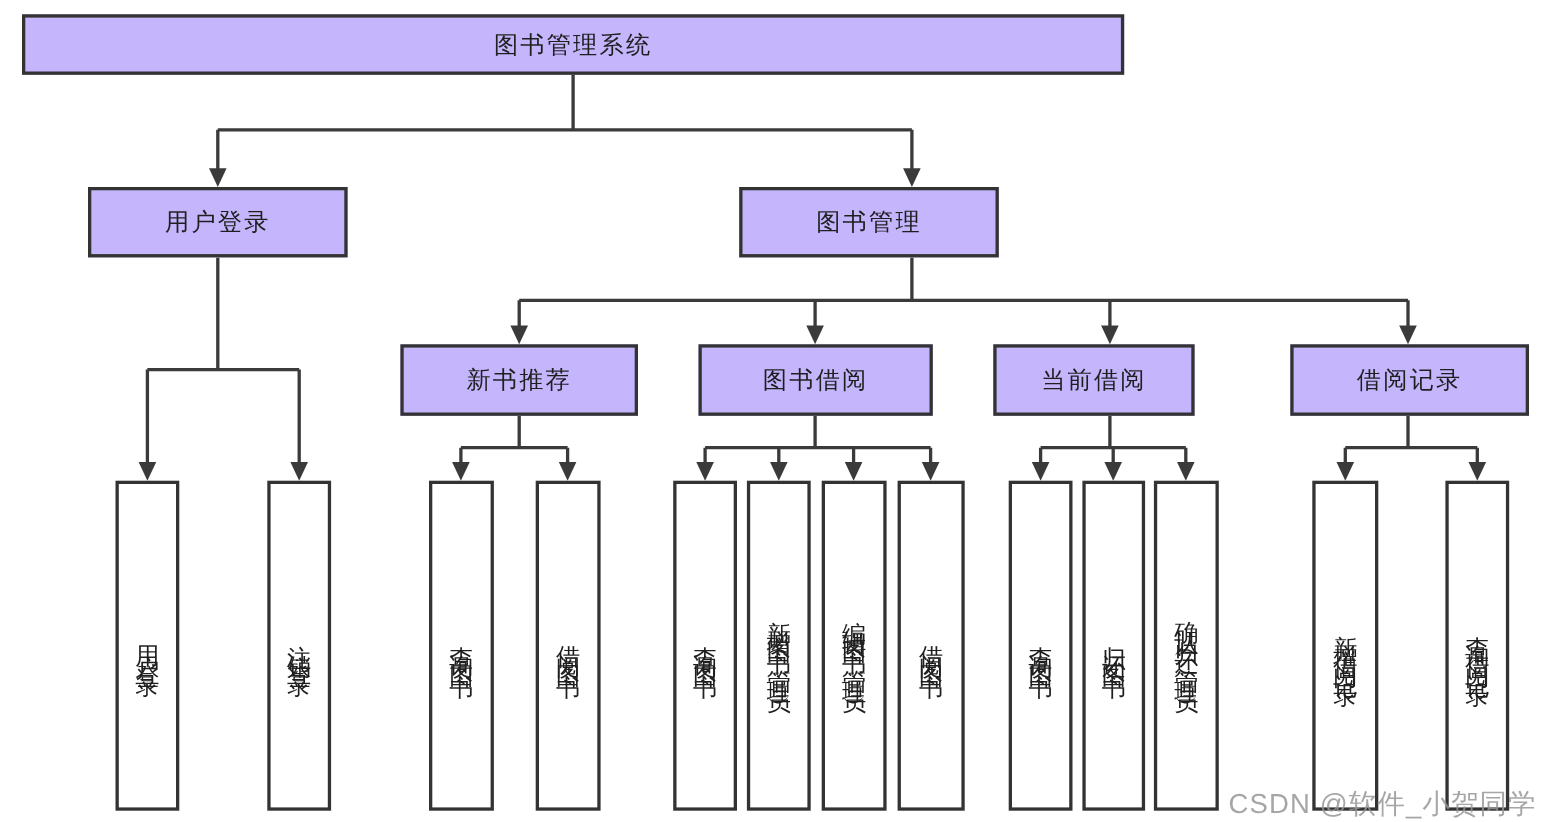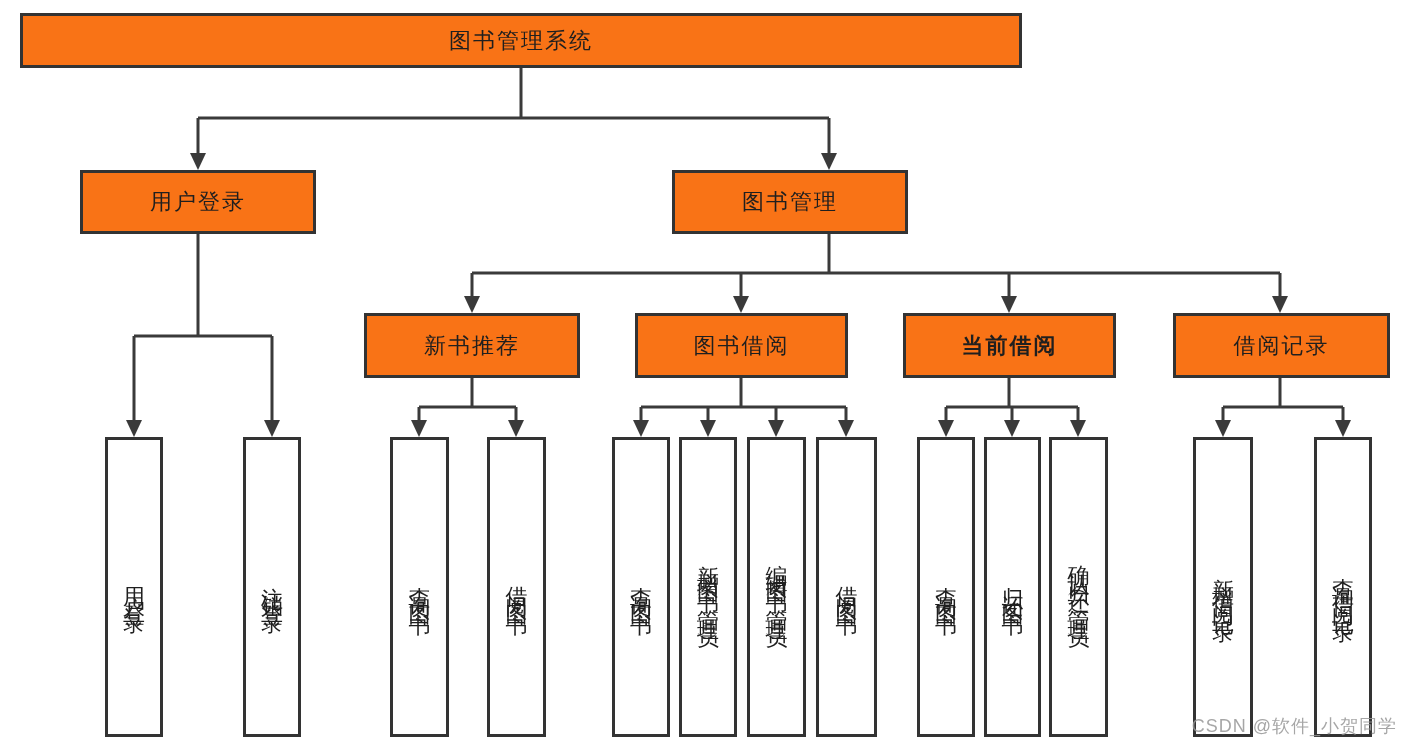--- a/index.html
+++ b/index.html
@@ -12,21 +12,21 @@
     font-family: "Liberation Sans", "DejaVu Sans", sans-serif;
   }
   .connectors {
     position: absolute;
     left: 0; top: 0;
     z-index: 1;
   }
   .node {
     position: absolute;
     box-sizing: border-box;
-    background: #f97316;
+    background: #c4b5fd;
     border: 3px solid #333333;
     display: flex;
     align-items: center;
     justify-content: center;
     font-size: 22px;
     letter-spacing: 2px;
     color: #1f1f1f;
     z-index: 2;
   }
   .leaf {
@@ -42,21 +42,21 @@
     white-space: nowrap;
     font-size: 22px;
     letter-spacing: 9px;
     color: #1f1f1f;
     z-index: 2;
   }
   .watermark {
     position: absolute;
     top: 714px;
     right: 8px;
-    font-size: 18px;
+    font-size: 25px;
     color: rgba(150, 150, 150, 0.85);
     letter-spacing: 1px;
     z-index: 3;
   }
 </style>
 </head>
 <body>
 
 <div class="stage">
 
@@ -100,21 +100,21 @@
     </g>
   </svg>
 
   <div class="node" style="left:20px; top:13px; width:1002px; height:55px;">图书管理系统</div>
 
   <div class="node" style="left:80px; top:170px; width:236px; height:64px;">用户登录</div>
   <div class="node" style="left:672px; top:170px; width:236px; height:64px;">图书管理</div>
 
   <div class="node" style="left:635px; top:313px; width:213px; height:65px;">图书借阅</div>
   <div class="node" style="left:364px; top:313px; width:216px; height:65px;">新书推荐</div>
-  <div class="node" style="left:903px; top:313px; width:213px; height:65px;font-weight:bold;">当前借阅</div>
+  <div class="node" style="left:903px; top:313px; width:183px; height:65px;">当前借阅</div>
   <div class="node" style="left:1173px; top:313px; width:217px; height:65px;">借阅记录</div>
 
   <div class="leaf" style="left:105px; top:437px; width:58px; height:300px;">用户登录</div>
   <div class="leaf" style="left:243px; top:437px; width:58px; height:300px;">注销登录</div>
 
   <div class="leaf" style="left:390px; top:437px; width:59px; height:300px;">查询图书</div>
   <div class="leaf" style="left:487px; top:437px; width:59px; height:300px;">借阅图书</div>
 
   <div class="leaf" style="left:612px; top:437px; width:58px; height:300px;">查询图书</div>
   <div class="leaf" style="left:679px; top:437px; width:58px; height:300px;">新增图书（管理员）</div>

